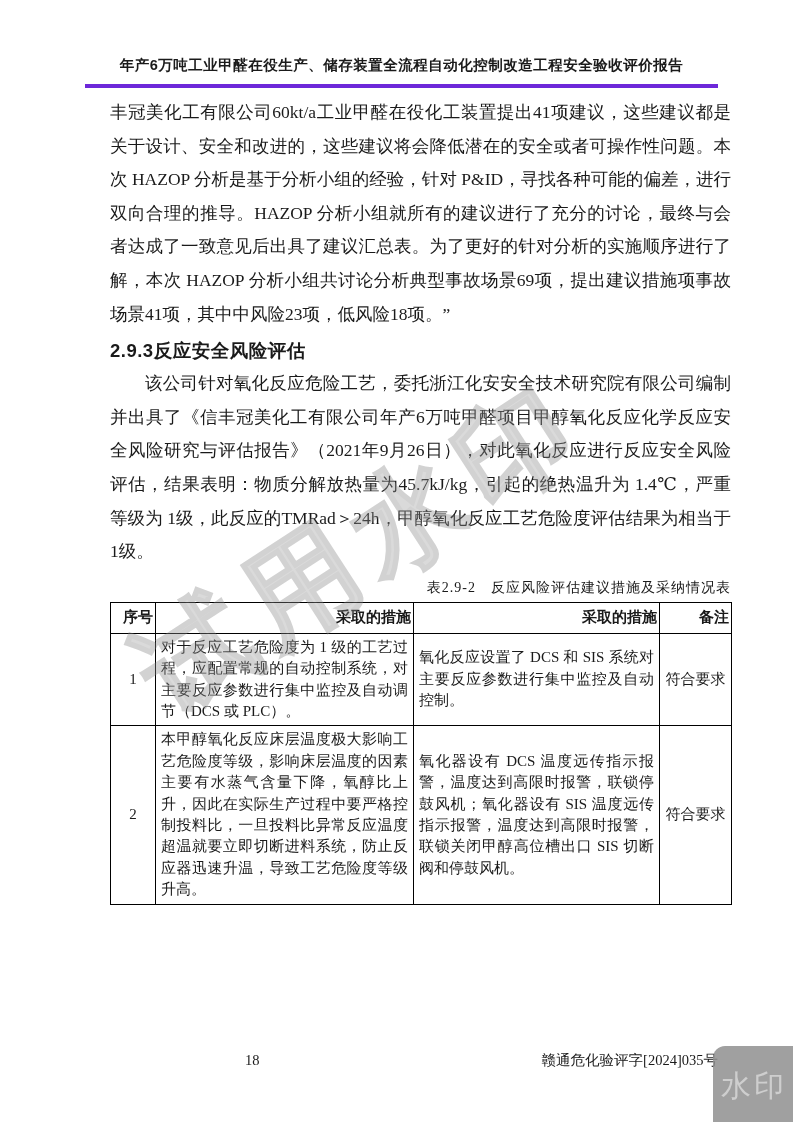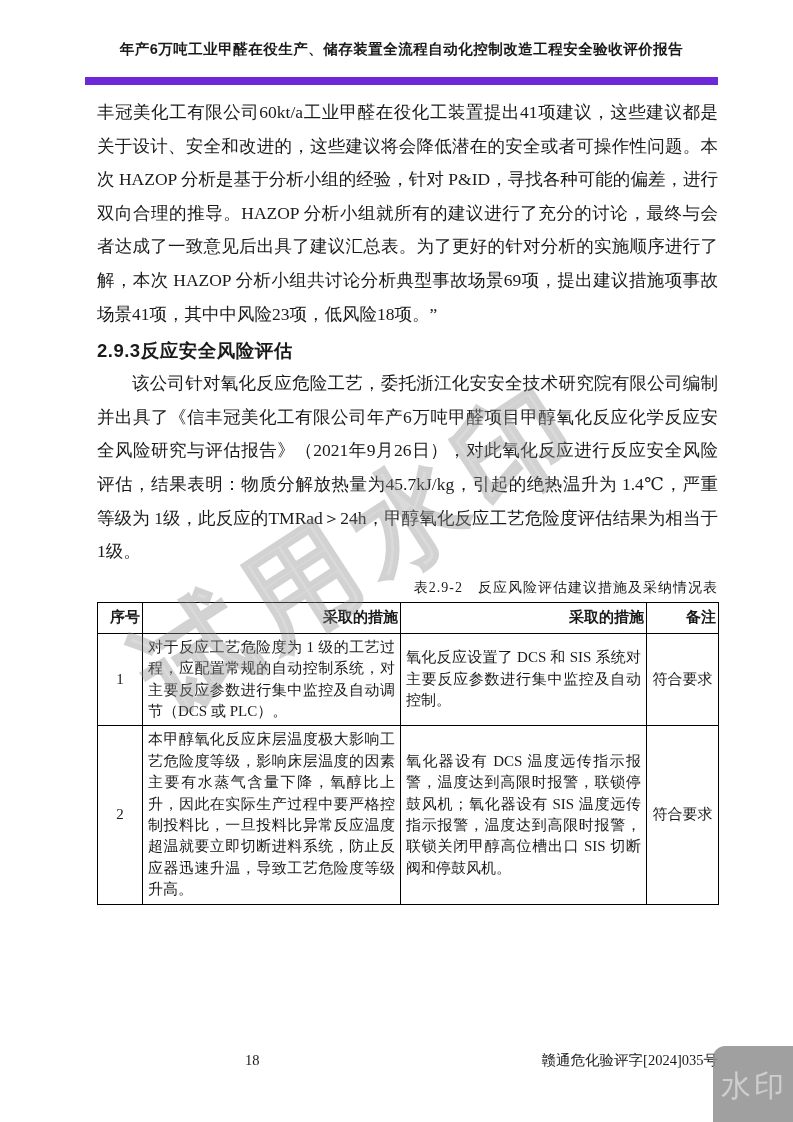--- a/index.html
+++ b/index.html
@@ -7,29 +7,29 @@
     position:relative;
     width:793px;height:1122px;
     margin:0 auto;
     background:#ffffff;
     overflow:hidden;
     font-family:"Liberation Serif","DejaVu Serif",serif;
     color:#1a1a1a;
   }
   
   .header{
-    position:absolute;top:40px;left:85px;width:633px;
+    position:absolute;top:56px;left:85px;width:633px;
     text-align:center;
     font-family:"Liberation Sans","DejaVu Sans",sans-serif;
     font-weight:700;font-size:14.5px;letter-spacing:0.5px;
-    padding-bottom:18px;
-    border-bottom:8px solid #6d28d9;
+    padding-bottom:9px;
+    border-bottom:4px solid #6d28d9;
   }
   
-  .main{position:absolute;top:96px;left:97px;width:621px;}
+  .main{position:absolute;top:96px;left:110px;width:621px;}
   .para{
     margin:0;font-size:17.5px;line-height:33.6px;
     text-align:justify;text-justify:inter-ideograph;
   }
   .indent{text-indent:2em;}
   .section-heading{
     margin:7px 0 4px 0;
     font-family:"Liberation Sans","DejaVu Sans",sans-serif;
     font-weight:700;font-size:18.5px;letter-spacing:0.5px;
   }

